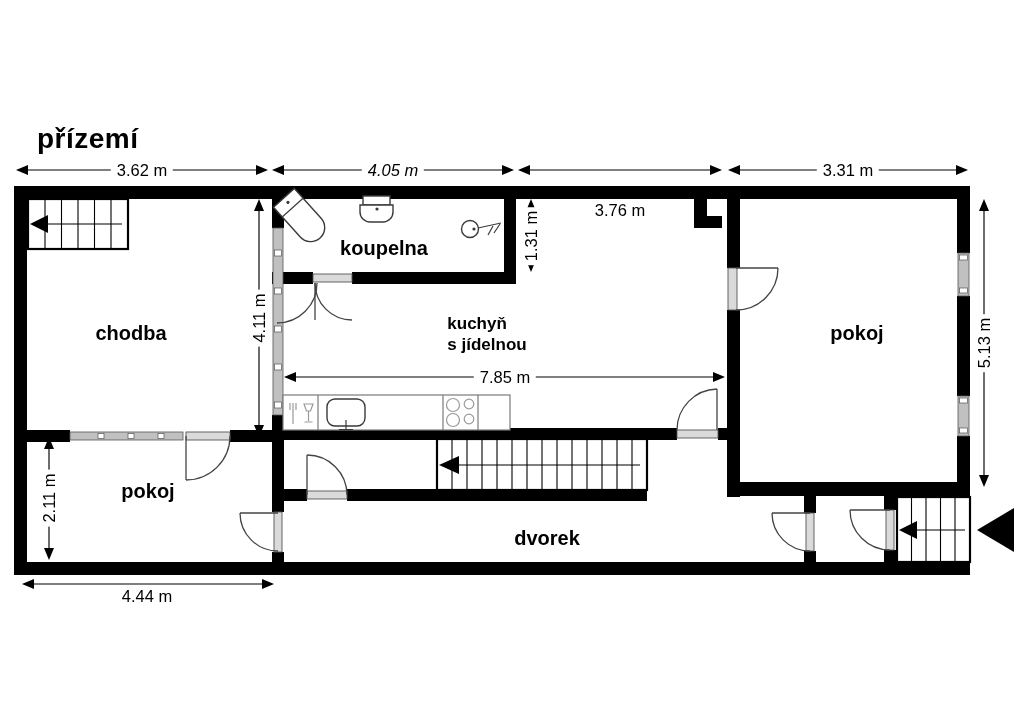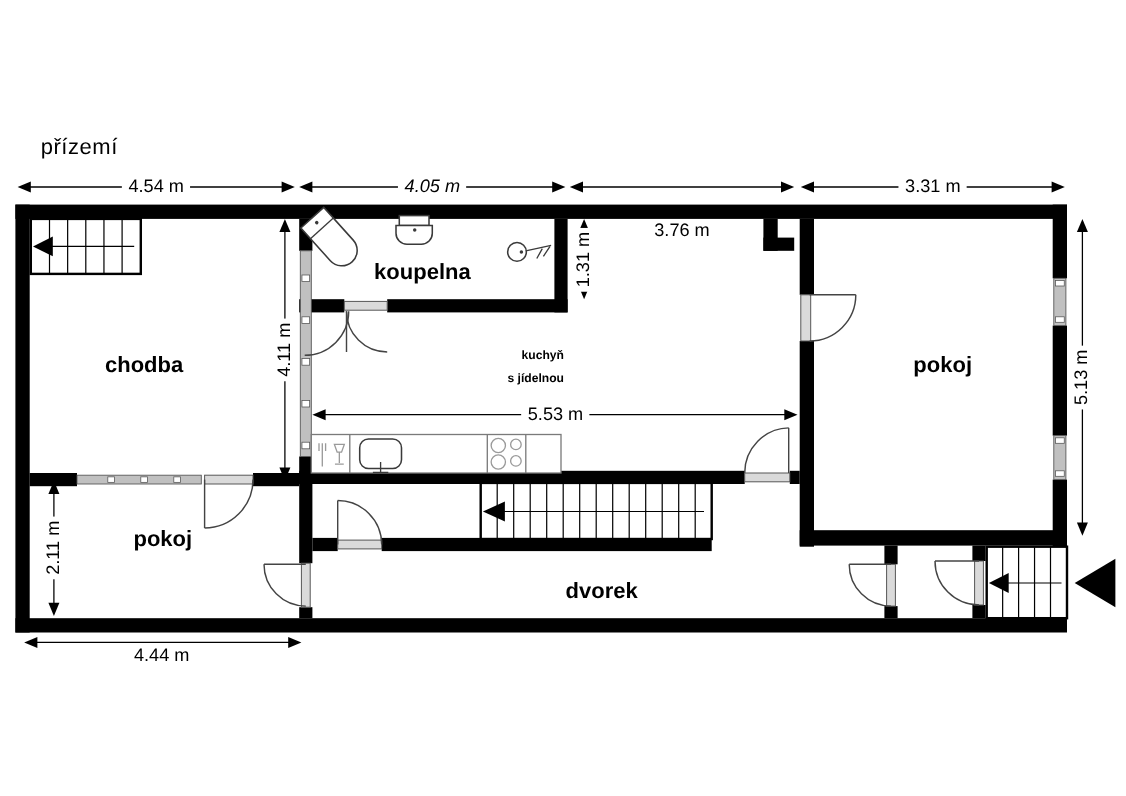--- a/index.html
+++ b/index.html
@@ -6,29 +6,29 @@
     --wall:#000000; --window_fill:#c0c0c0; --door_sill:#dadada;
     --background:#ffffff; --outline:#444444;
   }
   html,body{margin:0;padding:0;background:#fff;}
   .plan{
     position:relative;width:1024px;height:724px;background:var(--background);
     font-family:"Liberation Sans", sans-serif;color:#000;overflow:hidden;
   }
   .plan svg{position:absolute;left:0;top:0;}
   .title{
-    position:absolute;left:37px;top:123px;font-size:20px;font-weight:normal;
+    position:absolute;left:37px;top:123px;font-size:28px;font-weight:bold;
     letter-spacing:.5px;
   }
   .label{
     position:absolute;font-weight:bold;font-size:20px;white-space:nowrap;
     transform:translate(-50%,-50%);
   }
   .label2{
-    position:absolute;font-weight:bold;font-size:11px;text-align:right;
+    position:absolute;font-weight:bold;font-size:17px;text-align:left;
     line-height:21px;white-space:nowrap;transform:translate(-50%,-50%);
   }
   .dim{
     position:absolute;font-size:16.5px;font-weight:400;background:var(--background);
     padding:0 6px;white-space:nowrap;transform:translate(-50%,-50%);
   }
   .dim.vert{transform:translate(-50%,-50%) rotate(-90deg);padding:0 4px;}
 
   .wall{fill:var(--wall);}
   .win{fill:var(--window_fill);stroke:#555;stroke-width:.8;}
@@ -319,26 +319,26 @@
   <div class="label" style="left:131px;top:333px;">chodba</div>
   <div class="label" style="left:384px;top:248px;">koupelna</div>
   <div class="label2" style="left:487px;top:334px;">
     <div>kuchyň</div>
     <div>s jídelnou</div>
   </div>
   <div class="label" style="left:857px;top:333px;">pokoj</div>
   <div class="label" style="left:148px;top:491px;">pokoj</div>
   <div class="label" style="left:547px;top:538px;">dvorek</div>
 
-  <div class="dim" style="left:142px;top:170px;">4.54 m</div>
+  <div class="dim" style="left:142px;top:170px;">3.62 m</div>
   <div class="dim" style="left:393px;top:170px;font-style:italic;">4.05 m</div>
   <div class="dim" style="left:620px;top:170px;margin-top:40px;">3.76 m</div>
   <div class="dim" style="left:848px;top:170px;">3.31 m</div>
 
-  <div class="dim" style="left:505px;top:377px;">5.53 m</div>
+  <div class="dim" style="left:505px;top:377px;">7.85 m</div>
   <div class="dim" style="left:147px;top:584px;margin-top:12px;">4.44 m</div>
 
   <div class="dim vert" style="left:259px;top:318px;">4.11 m</div>
   <div class="dim vert" style="left:531px;top:236px;">1.31 m</div>
   <div class="dim vert" style="left:984px;top:343px;">5.13 m</div>
   <div class="dim vert" style="left:49px;top:498px;">2.11 m</div>
 
 </div>
 
 </body></html>

